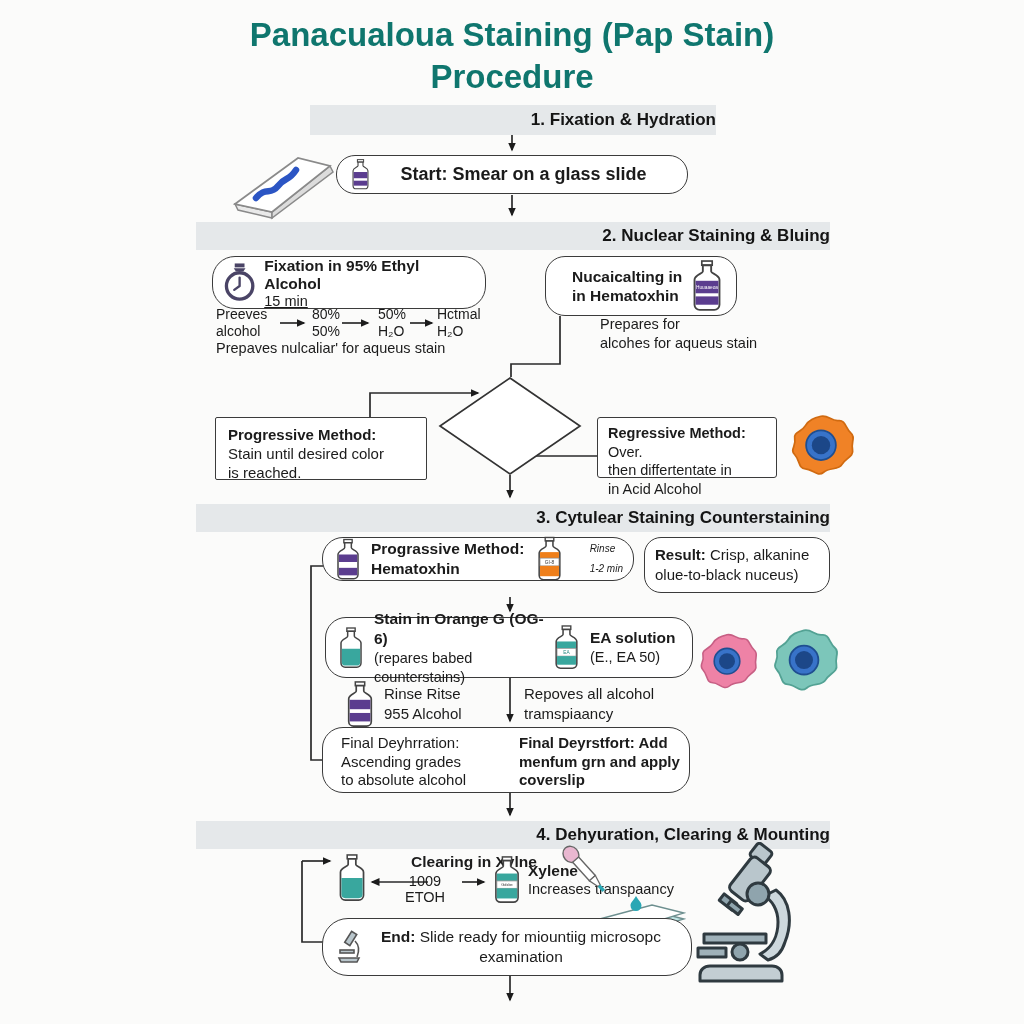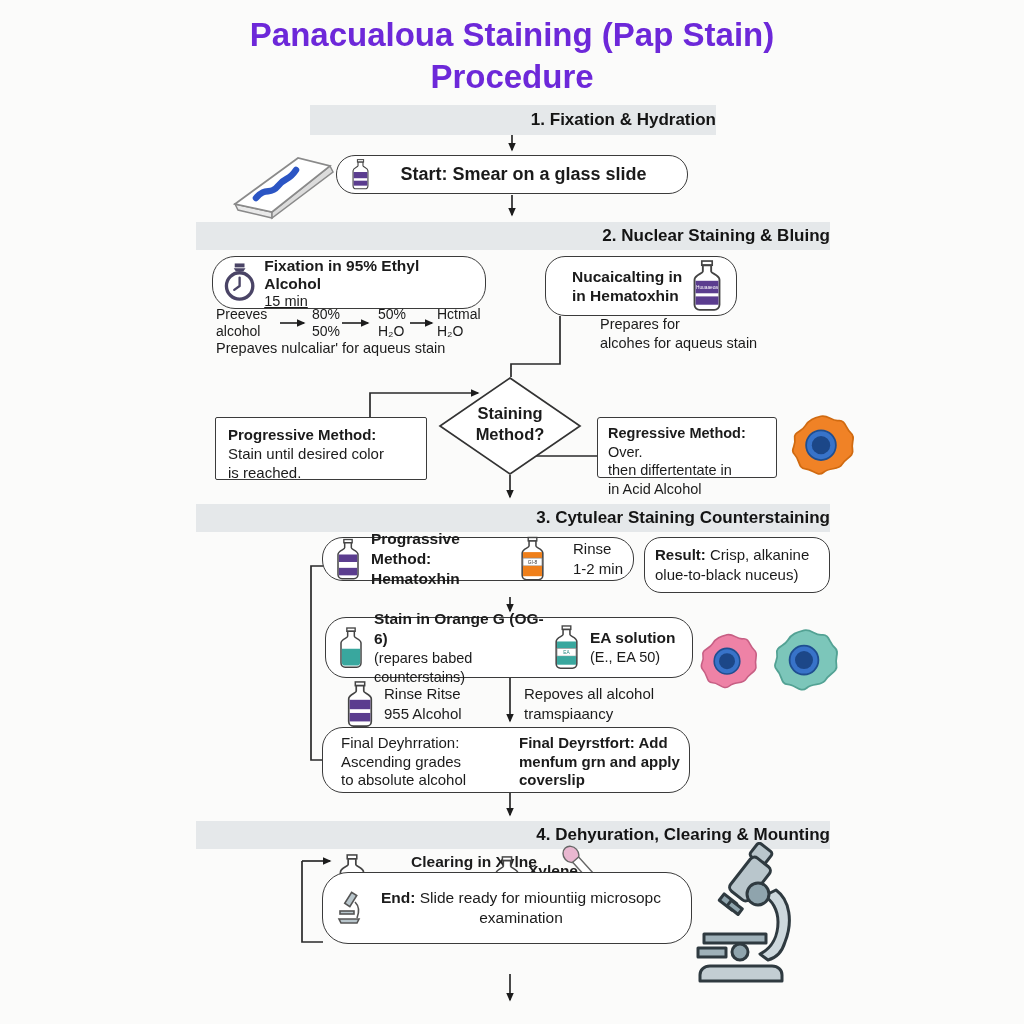--- a/index.html
+++ b/index.html
@@ -5,21 +5,21 @@
   html,body{margin:0;padding:0;background:#ffffff;}
   .canvas{position:relative;width:1024px;height:1024px;background:#fbfbfa;
           font-family:"Liberation Sans",sans-serif;color:#1b1b1b;overflow:hidden;}
   .abs{position:absolute;}
   .pre{white-space:pre-line;}
   .bar{background:#e5e8ea;text-align:right;font-weight:bold;font-size:17px;color:#141414;}
   .rbox{background:#ffffff;border:1.7px solid #3b3b3b;border-radius:20px;box-sizing:border-box;}
   .ctr{display:flex;align-items:center;}
   b{font-weight:bold;}
   svg{display:block;}
-  .title{font-size:33px;line-height:42px;font-weight:bold;text-align:center;color:#6d28d9;}
+  .title{font-size:33px;line-height:42px;font-weight:bold;text-align:center;color:#0f766e;}
 </style>
 </head>
 <body>
 
 <div class="canvas">
 
   <svg class="abs" style="left:0;top:0;" width="1024" height="1024" viewBox="0 0 1024 1024">
     <defs>
       <marker id="ah" markerWidth="10" markerHeight="9" refX="7.5" refY="4" orient="auto" markerUnits="userSpaceOnUse">
         <path d="M0,0 L9,4 L0,8 Z" fill="#1c1c1c"></path>
@@ -102,22 +102,20 @@
       <rect x="13" y="1" width="10" height="4" fill="#fff" stroke="#444" stroke-width="1.6"></rect>
       <path d="M14,5 h8 v6 c0,2 8,3.5 8,8 v24 a5,5 0 0 1 -5,5 h-14 a5,5 0 0 1 -5,-5 v-24 c0,-4.5 8,-6 8,-8 z" fill="#fff" stroke="#444" stroke-width="1.8"></path>
       <rect x="7" y="20" width="22" height="12" fill="#5b3d8f"></rect>
       <text x="18" y="28" font-size="4.6" fill="#ffffff" text-anchor="middle" font-family="Liberation Sans, sans-serif">Huuaaeoa</text>
       <rect x="7" y="35" width="22" height="8" fill="#5b3d8f"></rect>
     </svg>
   </div>
   <div class="abs pre" style="left:600px;top:315px;width:200px;font-size:14.5px;line-height:18.5px;">Prepares for
 alcohes for aqueus stain</div>
 
-  <div class="abs pre" style="left:450px;top:403px;width:120px;text-align:center;font-size:16.5px;font-weight:bold;line-height:21px;">Staining
-Method?</div>
 
   <div class="abs rbox pre" style="left:215px;top:417px;width:212px;height:63px;border-radius:2px;padding:7px 12px;font-size:15px;line-height:19px;"><b>Progressive Method:</b><span>
 Stain until desired color
 is reached.</span></div>
 
   <div class="abs rbox pre" style="left:597px;top:417px;width:180px;height:61px;border-radius:3px;padding:6px 10px;font-size:14.5px;line-height:18.5px;"><b>Regressive Method:</b><span> Over.
 then differtentate in
 in Acid Alcohol</span></div>
 
   <svg class="abs" style="left:786px;top:411px;" width="70" height="70" viewBox="0 0 80 80">
@@ -138,21 +136,21 @@
     <div class="pre" style="margin-left:8px;flex:1;font-size:15.5px;font-weight:bold;line-height:20px;">Prograssive Method:
 Hematoxhin</div>
     <svg width="31" height="48" viewBox="0 0 36 52">
       <rect x="13" y="1" width="10" height="4" fill="#fff" stroke="#444" stroke-width="1.6"></rect>
       <path d="M14,5 h8 v6 c0,2 8,3.5 8,8 v26 a5,5 0 0 1 -5,5 h-14 a5,5 0 0 1 -5,-5 v-26 c0,-4.5 8,-6 8,-8 z" fill="#fff" stroke="#444" stroke-width="1.8"></path>
       <rect x="7" y="18" width="22" height="7" fill="#ef7f1a"></rect>
       <rect x="7" y="25" width="22" height="9" fill="#ffffff" stroke="#888" stroke-width="0.8"></rect>
       <text x="18" y="31.5" font-size="5.6" fill="#333" text-anchor="middle" font-family="Liberation Sans, sans-serif">GI-8</text>
       <rect x="7" y="34" width="22" height="12" fill="#ef7f1a"></rect>
     </svg>
-    <div class="pre" style="margin-left:25px;font-size:15px;line-height:20px;">Rinse
+    <div class="pre" style="margin-left:25px;font-size:10px;line-height:20px;font-style:italic;">Rinse
 1-2 min</div>
   </div>
 
   <div class="abs rbox pre" style="left:644px;top:537px;width:186px;height:56px;border-radius:17px;padding:7px 10px;font-size:15px;line-height:19.5px;"><b>Result:</b><span> Crisp, alkanine
 olue-to-black nuceus)</span></div>
 
   <div class="abs rbox ctr" style="left:325px;top:617px;width:368px;height:61px;border-radius:21px;padding:0 10px;">
     <svg width="30" height="44" viewBox="0 0 36 50">
       <rect x="13" y="1" width="10" height="4" fill="#fff" stroke="#444" stroke-width="1.6"></rect>
       <path d="M14,5 h8 v6 c0,2 8,3.5 8,8 v24 a5,5 0 0 1 -5,5 h-14 a5,5 0 0 1 -5,-5 v-24 c0,-4.5 8,-6 8,-8 z" fill="#fff" stroke="#444" stroke-width="1.8"></path>
@@ -229,21 +227,21 @@
       <rect x="27.3" y="51" width="3.4" height="7" fill="#2aa7b4"></rect>
     </g>
   </svg>
 
   <svg class="abs" style="left:592px;top:894px;" width="94" height="48" viewBox="0 0 94 48">
     <polygon points="4,32 60,17 92,25 36,42" fill="#bfe6e6" stroke="#6d8f8f" stroke-width="1.4"></polygon>
     <polygon points="4,26 60,11 92,19 36,36" fill="#ffffff" stroke="#6d8f8f" stroke-width="1.4"></polygon>
     <path d="M44,2 c3,5 5.5,6.5 5.5,9.5 a5.5,5.5 0 1 1 -11,0 c0,-3 2.5,-4.5 5.5,-9.5 z" fill="#2aa7b4"></path>
   </svg>
 
-  <div class="abs rbox ctr" style="left:322px;top:872px;width:370px;height:72px;border-radius:26px;padding:0 12px;">
+  <div class="abs rbox ctr" style="left:322px;top:918px;width:370px;height:58px;border-radius:26px;padding:0 12px;">
     <svg width="28" height="34" viewBox="0 0 28 34">
       <g stroke="#555" stroke-width="1.6" fill="#b9c6cc">
         <rect x="13" y="2" width="6" height="13" transform="rotate(32 16 8)"></rect>
         <path d="M20,11 q6,6 2,16" fill="none"></path>
         <rect x="5" y="20" width="14" height="3"></rect>
         <path d="M4,28 h20 l-2,4 h-16 z"></path>
       </g>
     </svg>
     <div class="pre" style="flex:1;text-align:center;font-size:15.5px;line-height:20px;"><b>End:</b><span> Slide ready for miountiig microsopc
 examination</span></div>

